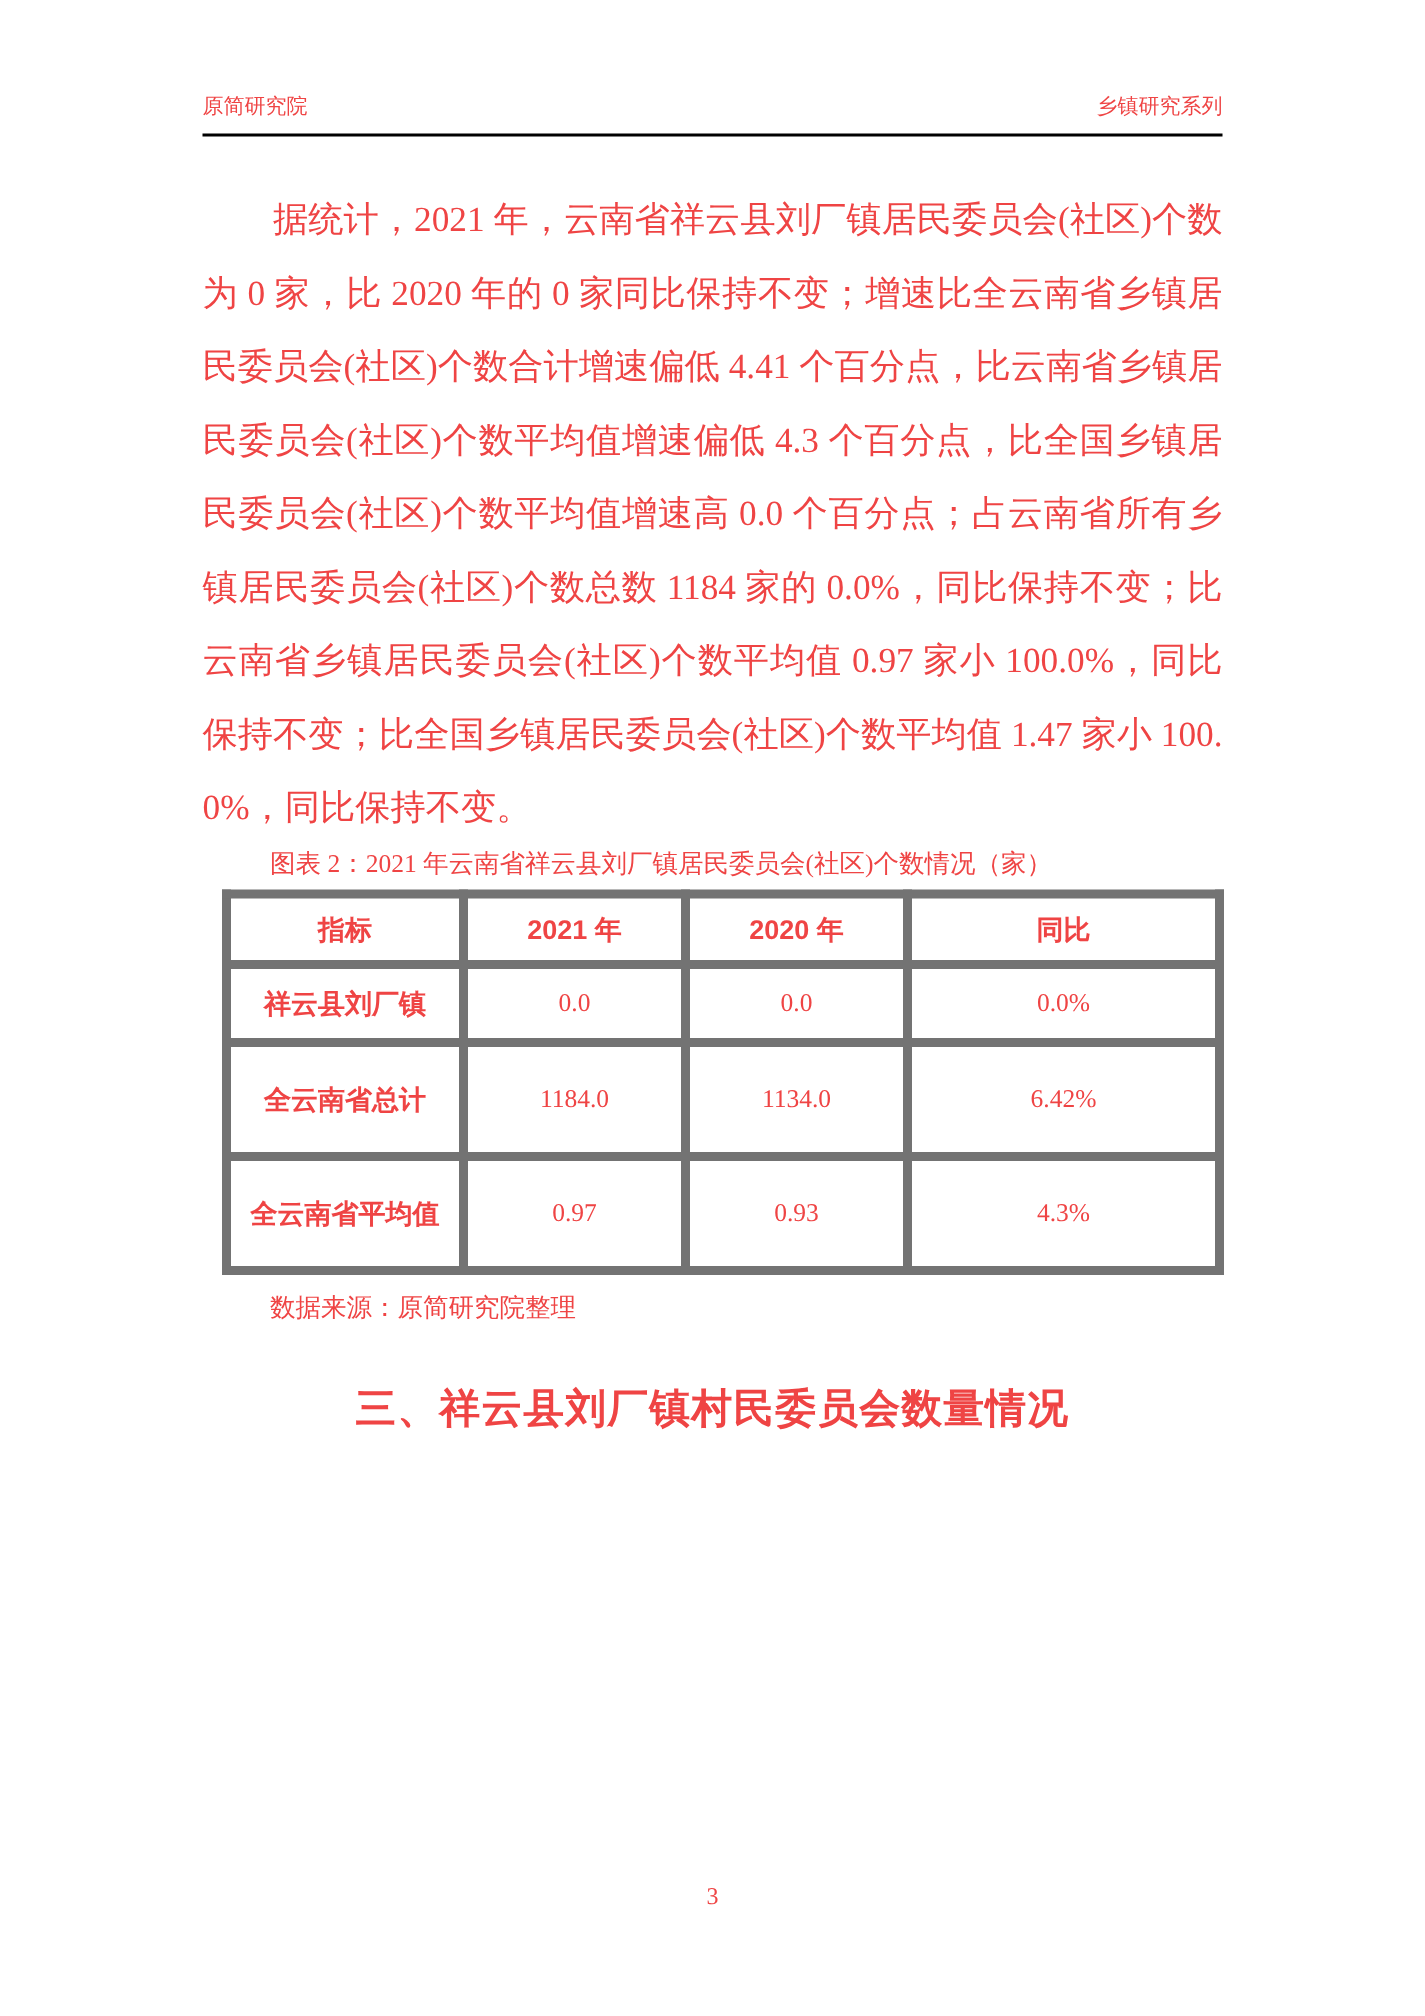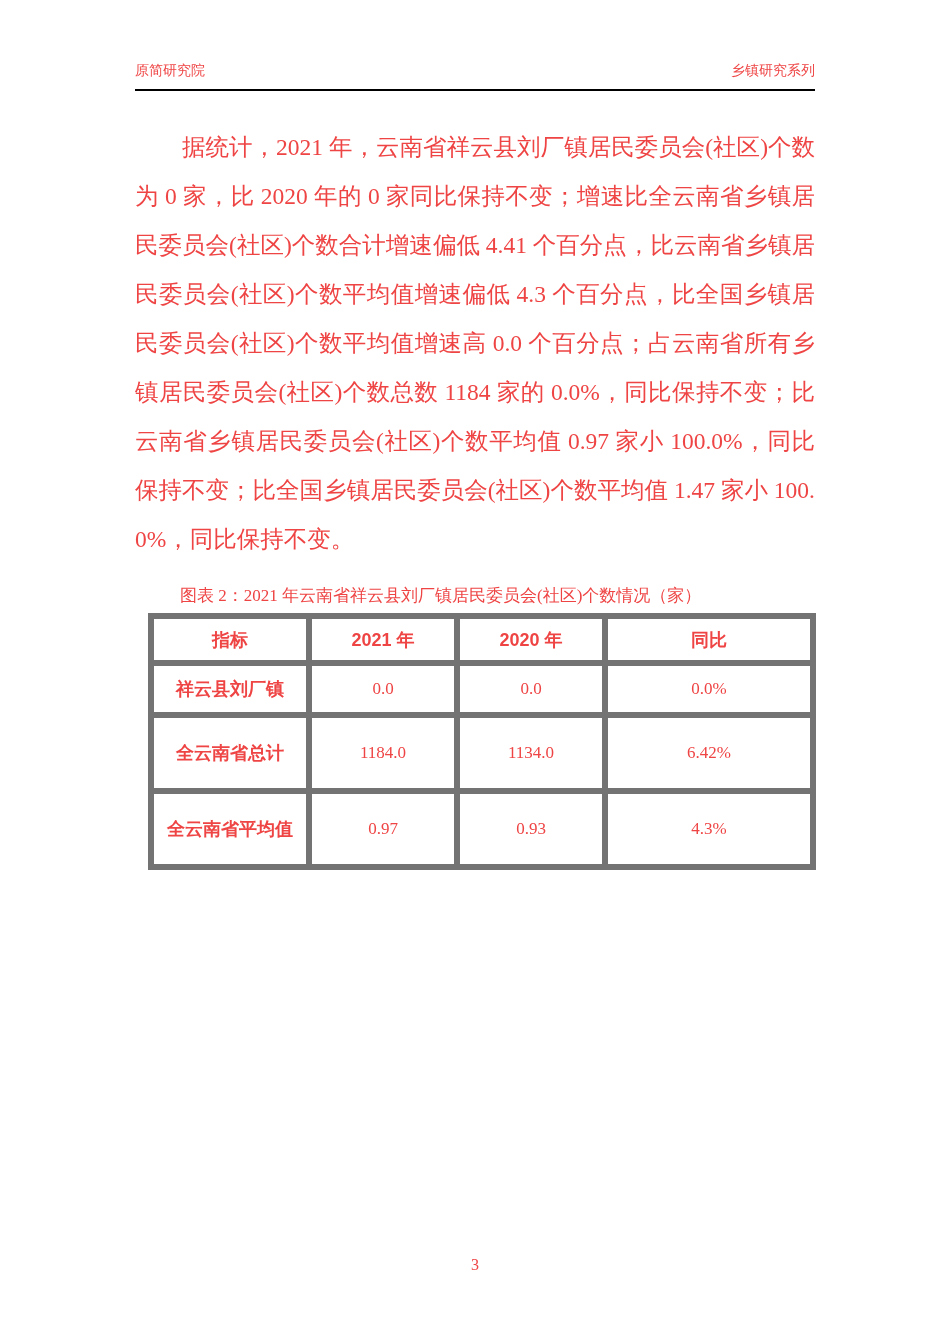--- a/index.html
+++ b/index.html
@@ -34,21 +34,21 @@
   }
   .body-text {
     margin-top: 32px;
     font-size: 23.5px;
     line-height: 49px;
     text-align: justify;
     text-indent: 2em;
     word-break: break-all;
   }
   .table-caption {
-    margin-top: 20px;
+    margin-top: 0;
     margin-left: 45px;
     font-size: 17px;
   }
   .data-table {
     margin-top: 6px;
     margin-left: 13px;
     border-collapse: collapse;
     width: 662px;
     table-layout: fixed;
   }
@@ -134,17 +134,19 @@
       </tr>
       <tr class="h76">
         <td class="rowhead">全云南省平均值</td>
         <td>0.97</td>
         <td>0.93</td>
         <td>4.3%</td>
       </tr>
     </tbody>
   </table>
 
+  <div class="source-note">数据来源：原简研究院整理</div>
 
+  <h1 class="section-title second">三、祥云县刘厂镇村民委员会数量情况</h1>
 
   <div class="page-number">3</div>
 
 </div>
 
 </body></html>

